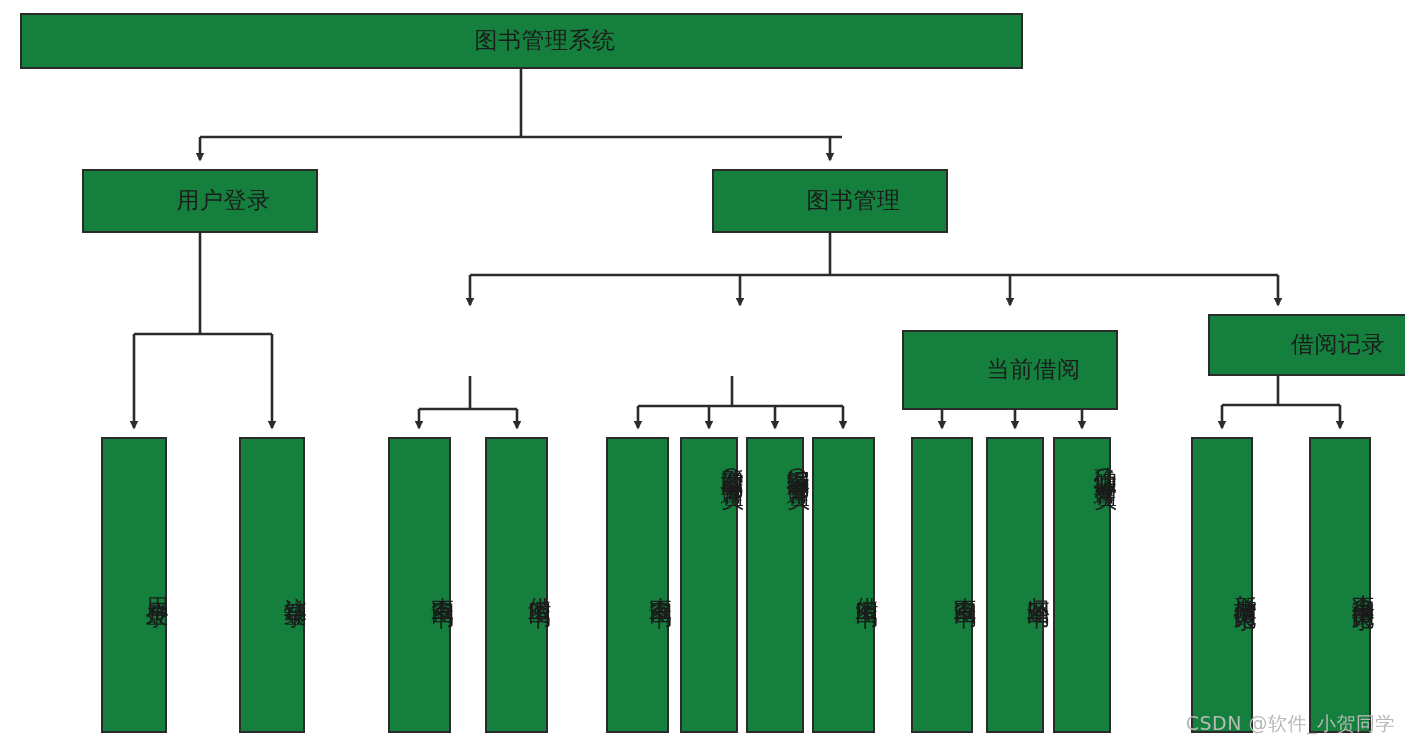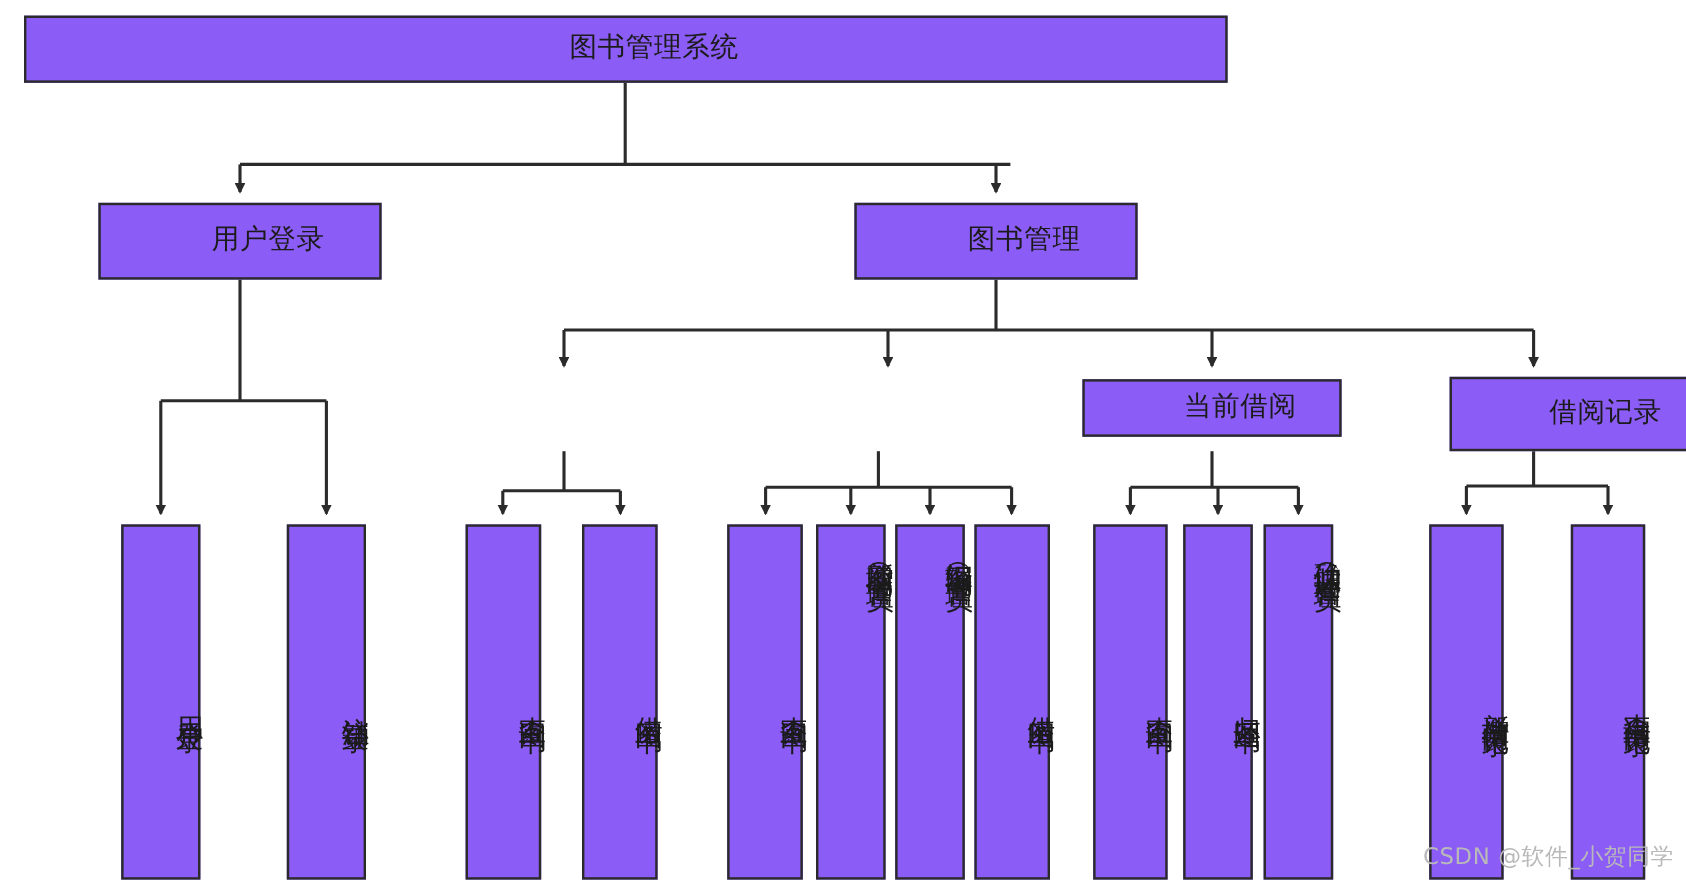--- a/index.html
+++ b/index.html
@@ -17,21 +17,21 @@
   #diagram-canvas {
     position: absolute;
     left: 0;
     top: 0;
     width: 1405px;
     height: 747px;
   }
   .node {
     position: absolute;
     box-sizing: border-box;
-    background: #8b5cf6;
+    background: #15803d;
     border: 2.5px solid #2b2b2b;
     display: flex;
     align-items: center;
     justify-content: center;
     z-index: 2;
     padding-left: 47px;
   }
   .node-label {
     color: #1b1b1b;
     font-size: 23px;
@@ -62,21 +62,21 @@
     left: 0;
     top: 0;
     width: 1405px;
     height: 747px;
     z-index: 1;
     pointer-events: none;
   }
   .watermark {
     position: absolute;
     right: 10px;
-    bottom: 20px;
+    bottom: 10px;
     font-size: 19px;
     color: #b9b9b9;
     z-index: 5;
     white-space: nowrap;
     letter-spacing: 0.5px;
   }
 </style>
 </head>
 <body>
 
@@ -136,21 +136,21 @@
     <span class="node-label">图书管理系统</span>
   </div>
 
   <div class="node" style="left:82px; top:169px; width:236px; height:64px;">
     <span class="node-label">用户登录</span>
   </div>
   <div class="node" style="left:712px; top:169px; width:236px; height:64px;align-items:center;">
     <span class="node-label">图书管理</span>
   </div>
 
-  <div class="node" style="left:902px; top:316px; width:216px; height:48px;">
+  <div class="node" style="left:902px; top:330px; width:216px; height:80px;">
     <span class="node-label">当前借阅</span>
   </div>
   <div class="node" style="left:1172px; top:314px; width:213px; height:62px;margin-left:36px;">
     <span class="node-label">借阅记录</span>
   </div>
 
   <div class="node vertical centered" style="left:101px; top:437px; width:66px; height:296px;">
     <span class="node-label">用户登录</span>
   </div>
   <div class="node vertical centered" style="left:239px; top:437px; width:66px; height:296px;">

